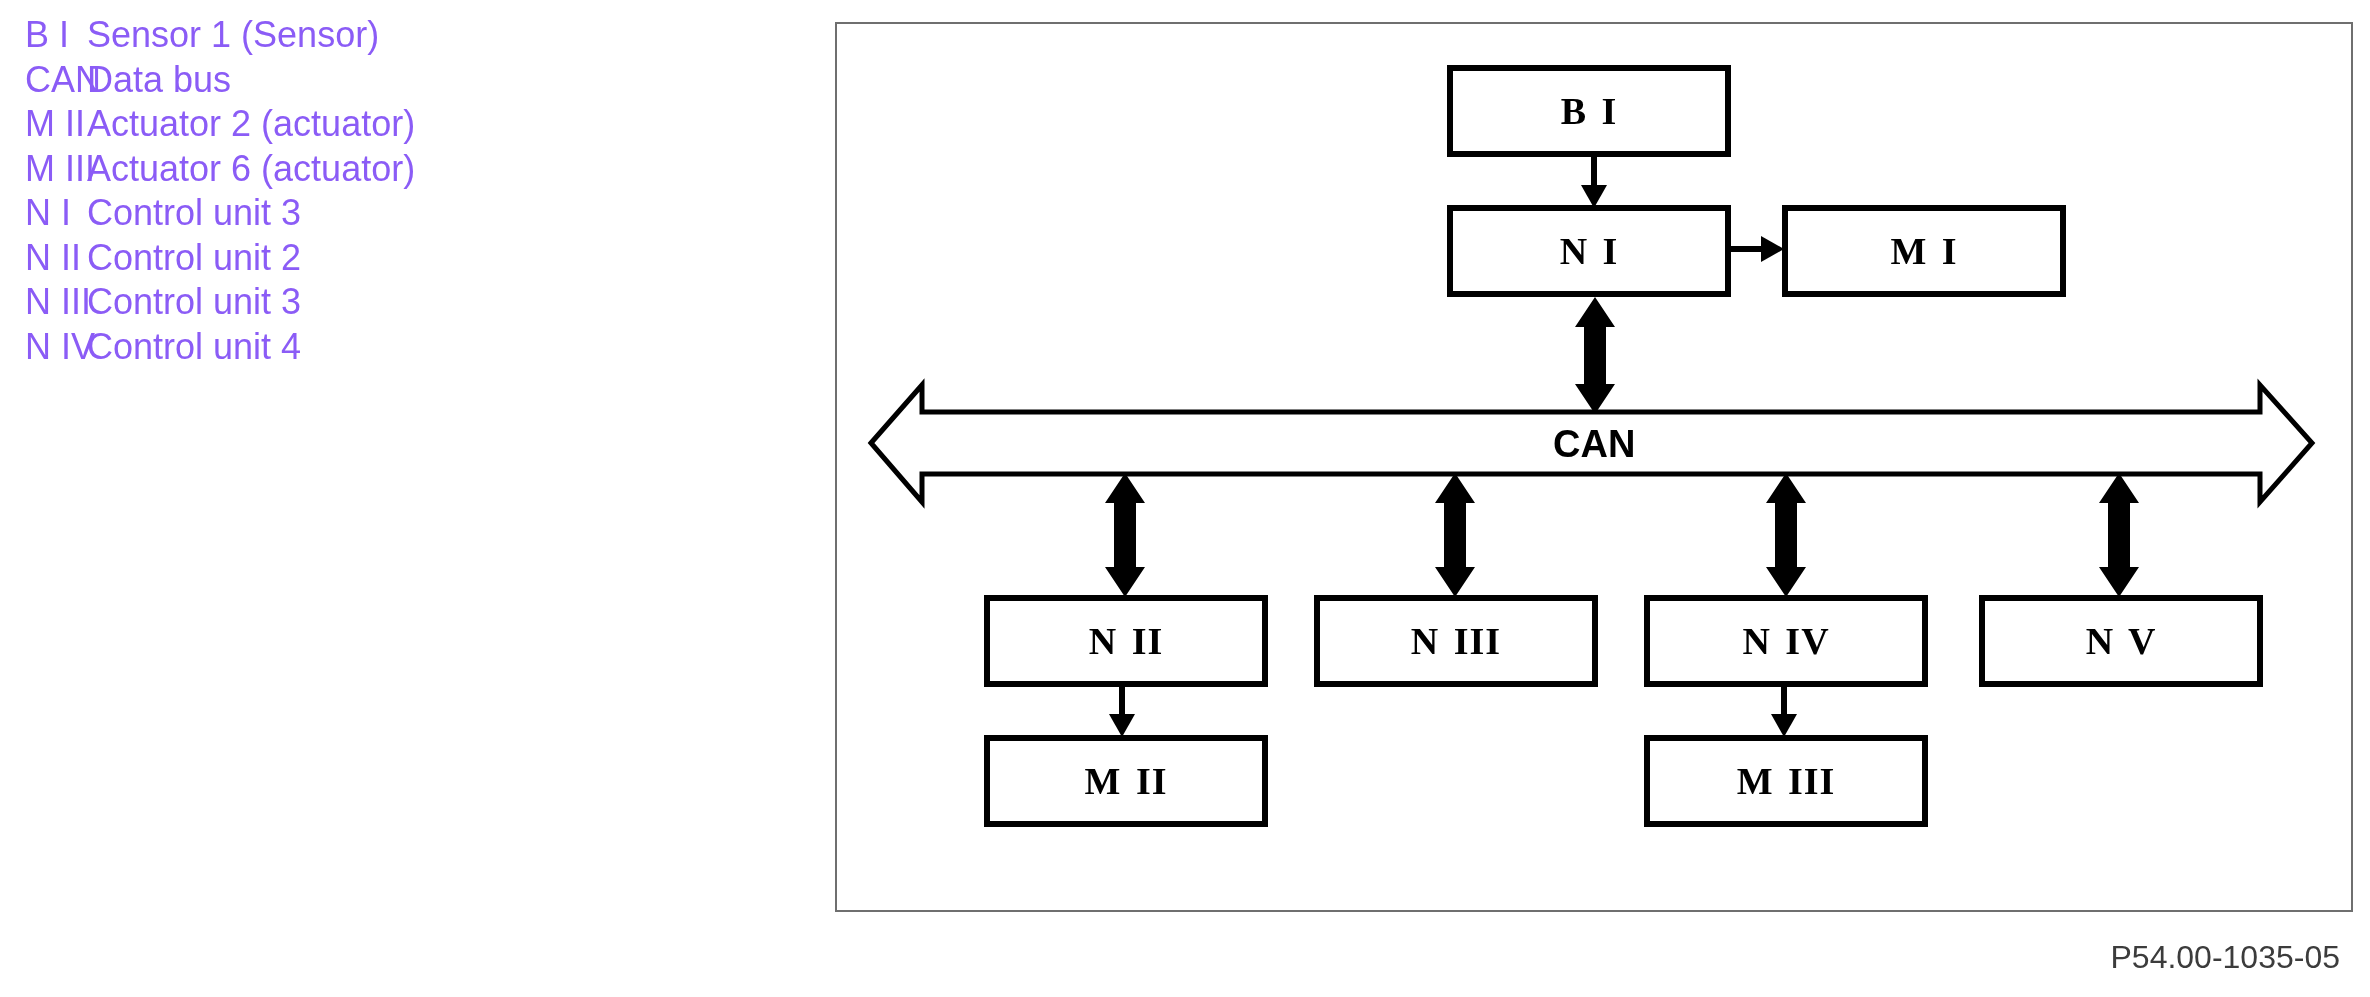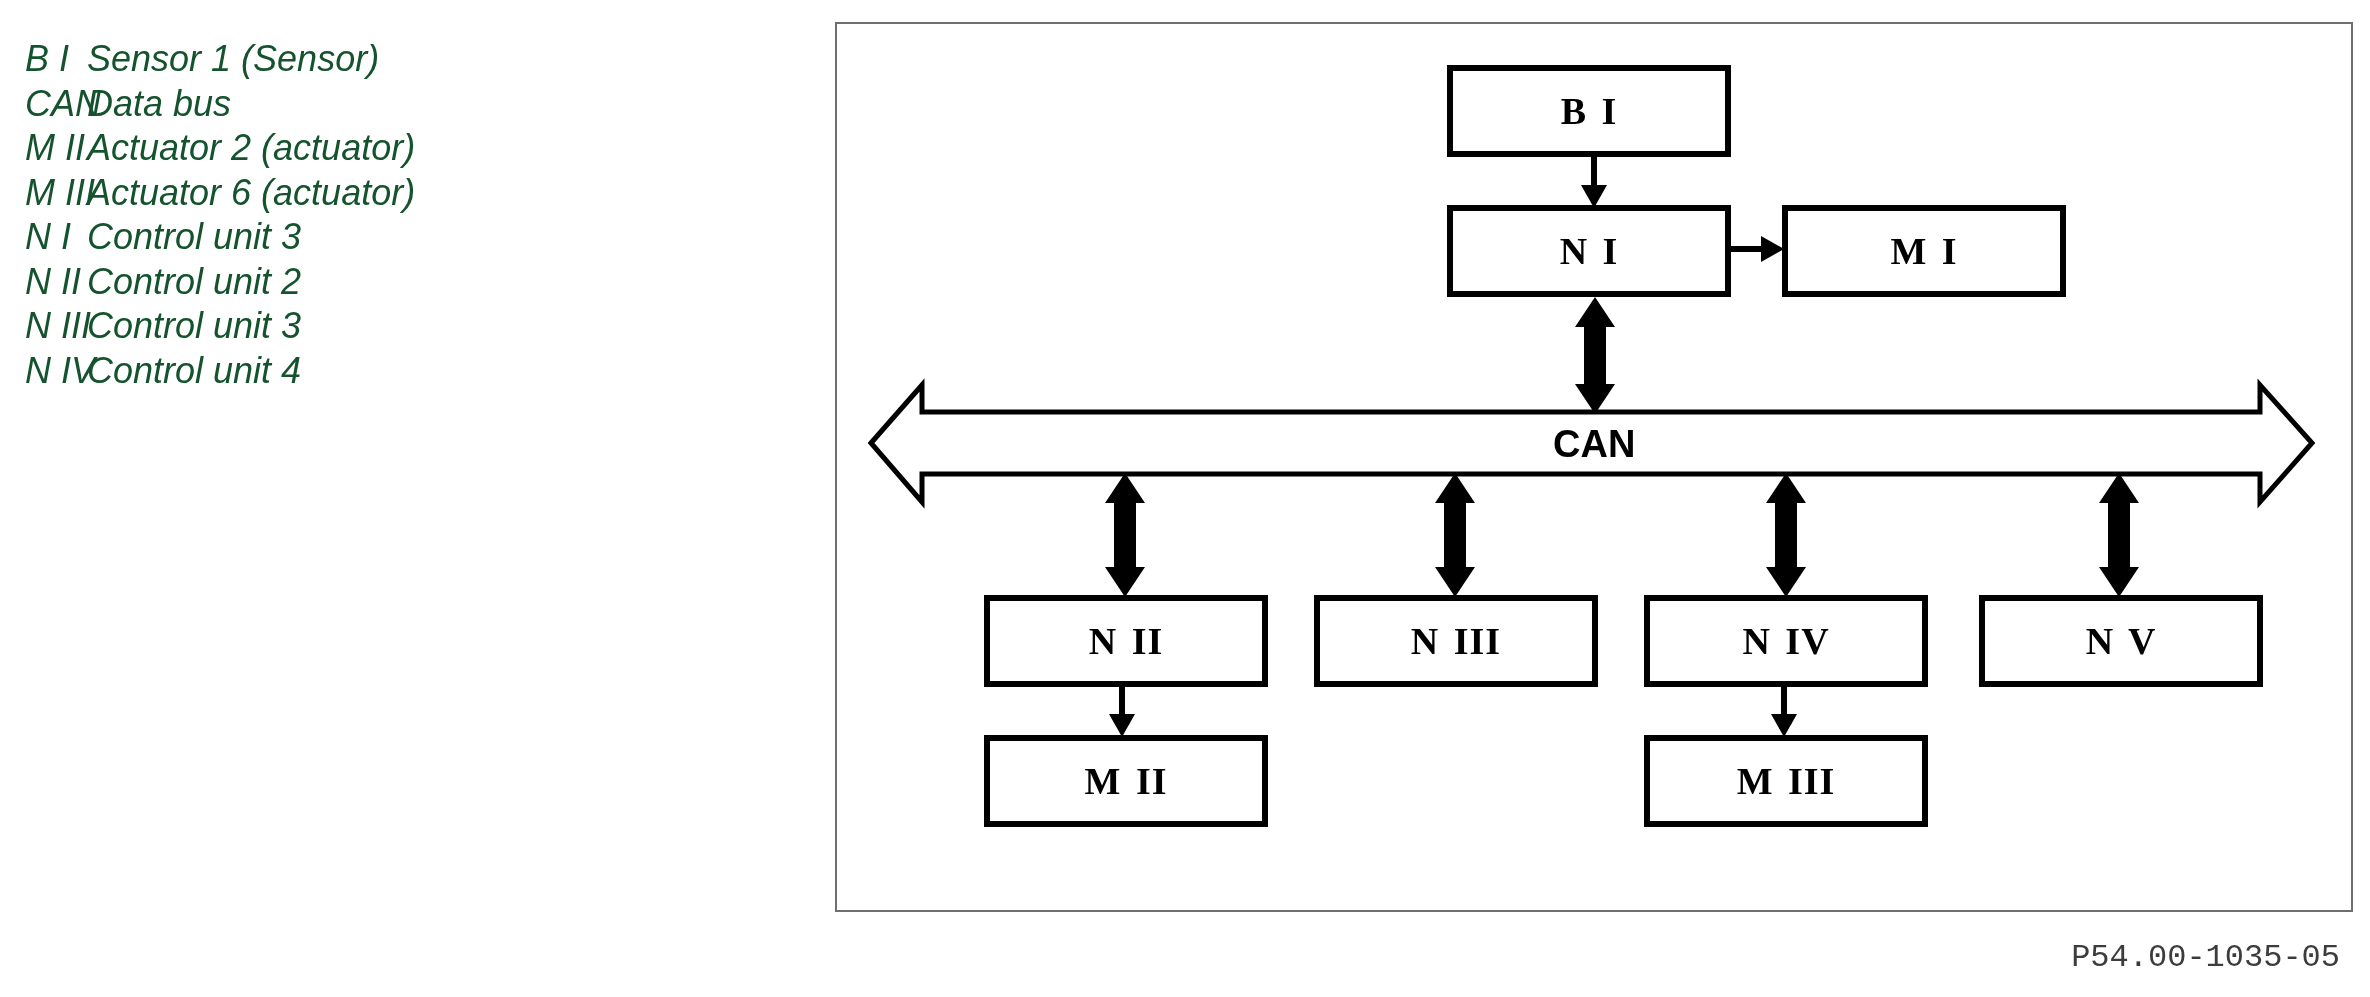--- a/index.html
+++ b/index.html
@@ -16,26 +16,24 @@
     height: 997px;
     background: #ffffff;
     overflow: hidden;
   }
 
   
   .legend {
     position: absolute;
     left: 25px;
     top: 13px;
-    color: #14532d;
-    font-style: italic;
+    color: #8b5cf6;
     font-size: 36px;
     line-height: 44.5px;
     white-space: nowrap;
-    margin-top: 24px;
   }
   .legend-row .abbr {
     display: inline-block;
     width: 62px;
   }
 
   
   .frame {
     position: absolute;
     left: 835px;
@@ -94,21 +92,21 @@
     letter-spacing: 0px;
   }
 
   
   .figure-code {
     position: absolute;
     right: 30px;
     top: 939px;
     font-size: 32px;
     color: #3c3c3c;
-    font-family: Liberation Mono, monospace;
+    font-family: Liberation Sans, sans-serif;
   }
 </style>
 </head>
 <body>
 
 <div id="page">
 
   <div class="legend">
     <div class="legend-row"><span class="abbr">B I</span><span class="desc">Sensor 1 (Sensor)</span></div>
     <div class="legend-row"><span class="abbr">CAN</span><span class="desc">Data bus</span></div>

